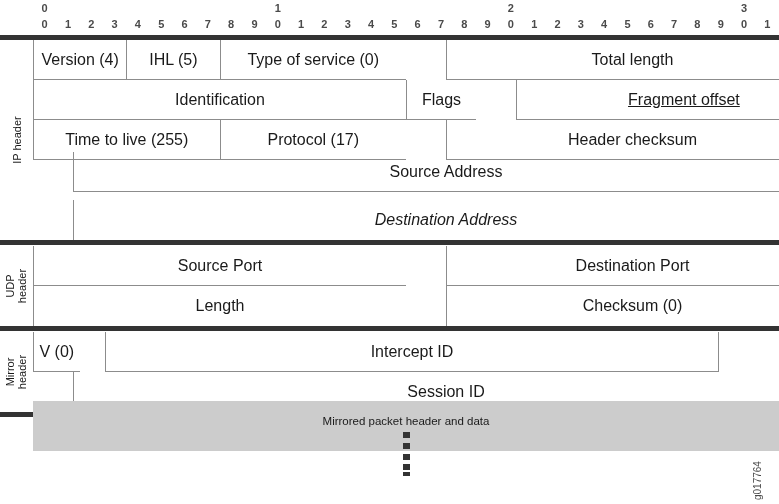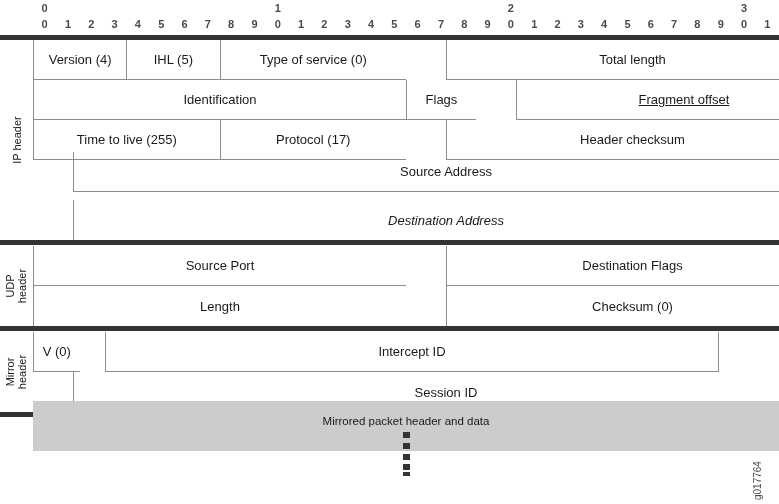--- a/index.html
+++ b/index.html
@@ -94,21 +94,21 @@
     height: 40px;
   }
   .cell {
     position: absolute;
     top: 0;
     height: 40px;
     box-sizing: border-box;
     display: flex;
     align-items: center;
     justify-content: center;
-    font-size: 13px;
+    font-size: 16px;
     color: #1a1a1a;
     border-left: 1px solid #8c8c8c;
     border-bottom: 1px solid #8c8c8c;
   }
   .cell.last-col {
     border-right: 1px solid #8c8c8c;
     margin-left: 40px;
   }
   .cell.no-bottom {
     border-bottom: none;
@@ -337,21 +337,21 @@
       </div>
       <div class="bar" style="top: 240px;"></div>
       <div class="side-label" style="top: 246px; height: 80px;">
         <span>UDP<br>header</span>
       </div>
       <div class="row" style="top: 246px; left: 33px; position: absolute;">
         <div class="cell" style="left: 0px; width: 373px;">
           <span>Source Port</span>
         </div>
         <div class="cell last-col" style="left: 373px; width: 373px;">
-          <span>Destination Flags</span>
+          <span>Destination Port</span>
         </div>
       </div>
       <div class="row" style="top: 286px; left: 33px; position: absolute;">
         <div class="cell no-bottom" style="left: 0px; width: 373px;">
           <span>Length</span>
         </div>
         <div class="cell last-col no-bottom" style="left: 373px; width: 373px;">
           <span>Checksum (0)</span>
         </div>
       </div>

